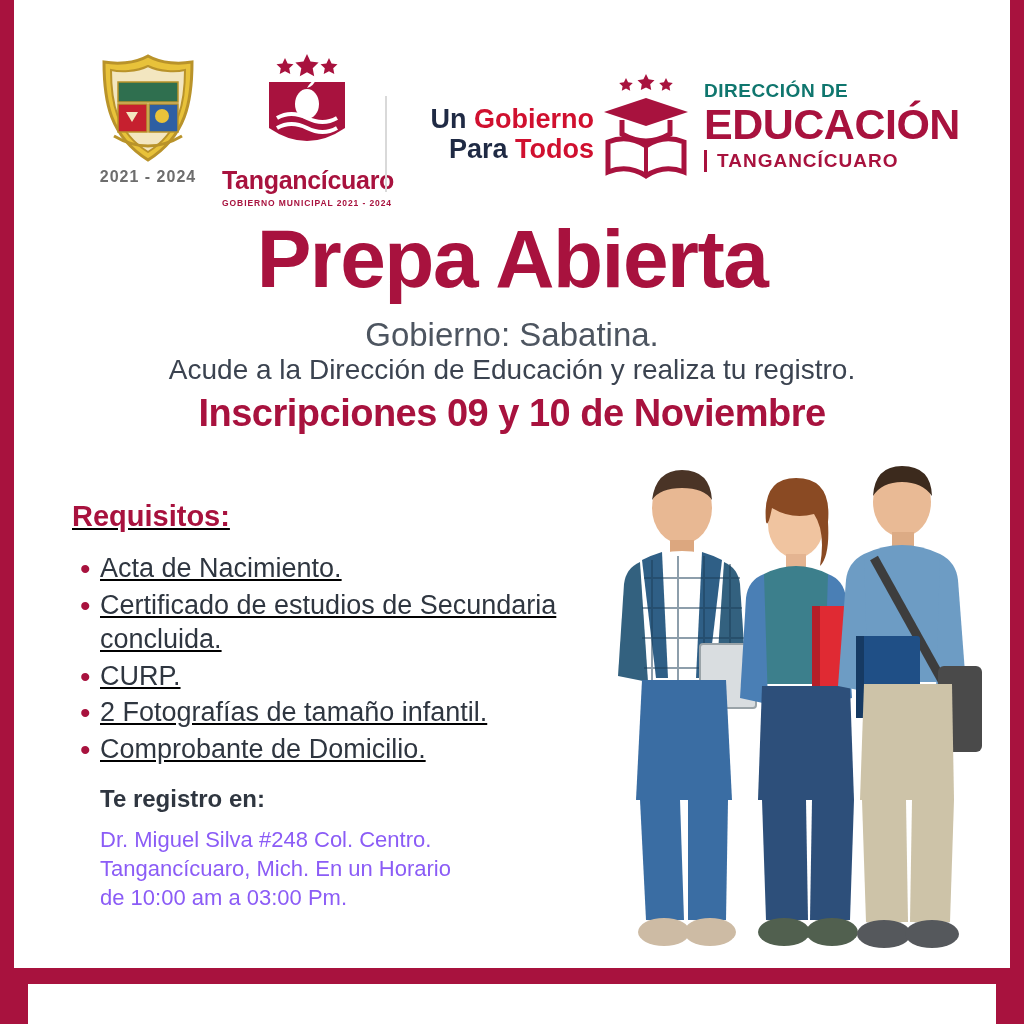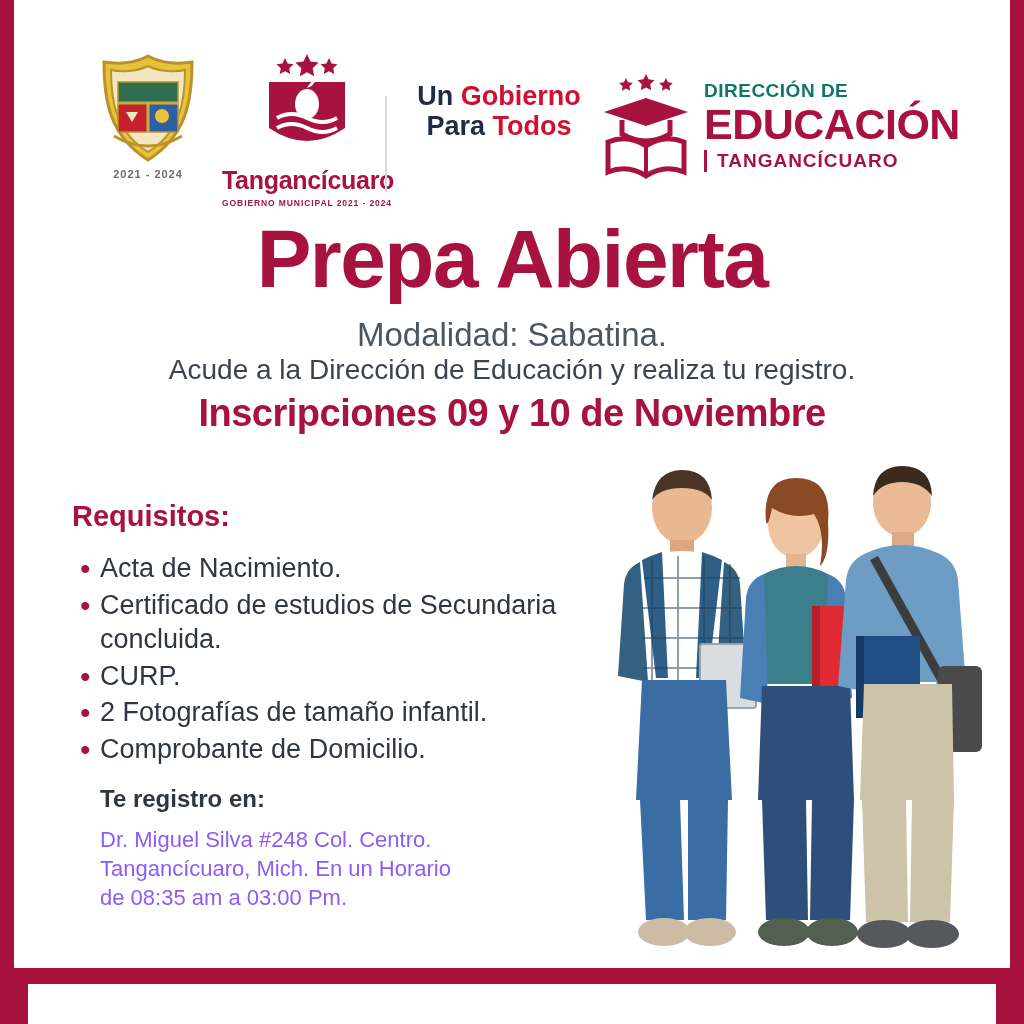--- a/index.html
+++ b/index.html
@@ -65,21 +65,21 @@
   }
   .logo-shield {
     position: absolute;
     left: 88px;
     top: 8px;
     width: 120px;
     text-align: center;
   }
   .shield-svg { display: block; margin: 0 auto; }
   .shield-years {
-    font-size: 11px;
+    font-size: 16px;
     letter-spacing: 1px;
     color: #6d6d6d;
     margin-top: 4px;
     font-weight: bold;
   }
   .logo-muni {
     position: absolute;
     left: 222px;
     top: 4px;
     width: 170px;
@@ -95,23 +95,23 @@
   .muni-sub {
     font-size: 8.5px;
     font-weight: bold;
     letter-spacing: 0.9px;
     color: #a8123e;
     margin-top: 3px;
   }
   .slogan {
     position: absolute;
     left: 404px;
-    top: 37px;
+    top: 60px;
     width: 190px;
-    text-align: center;
+    text-align: right;
     line-height: 1.12;
   }
   .slogan .l1, .slogan .l2 {
     font-size: 27px;
     font-weight: bold;
     color: #1f2a44;
     white-space: nowrap;
   }
   .slogan .red { color: #d0102f; }
   .vdiv {
@@ -196,20 +196,21 @@
     margin-top: 6px;
     letter-spacing: -0.5px;
   }
 
   
   .requisitos {
     position: absolute;
     left: 72px;
     top: 500px;
     width: 560px;
+    text-decoration: underline;
   }
   .req-title {
     font-size: 29px;
     font-weight: bold;
     color: #a8123e;
     margin: 0 0 18px 0;
   }
   .req-list {
     list-style: none;
     margin: 8px;
@@ -333,41 +334,41 @@
       <div class="edu-text">
         <div class="edu-l1">DIRECCIÓN DE</div>
         <div class="edu-l2">EDUCACIÓN</div>
         <div class="edu-l3">TANGANCÍCUARO</div>
       </div>
     </div>
   </div>
 
   <div class="title-block">
     <div class="main-title">Prepa Abierta</div>
-    <div class="modality">Modalidad: Sabatina.</div>
+    <div class="modality">Gobierno: Sabatina.</div>
     <div class="subline">Acude a la Dirección de Educación y realiza tu registro.</div>
     <div class="dates">Inscripciones 09 y 10 de Noviembre</div>
   </div>
 
   <div class="requisitos">
     <div class="req-title">Requisitos:</div>
     <ul class="req-list">
       <li>Acta de Nacimiento.</li>
       <li>Certificado de estudios de Secundaria concluida.</li>
       <li>CURP.</li>
       <li>2 Fotografías de tamaño infantil.</li>
       <li>Comprobante de Domicilio.</li>
     </ul>
   </div>
 
   <div class="address">
     <div class="addr-title">Te registro en:</div>
     <div class="addr-line">Dr. Miguel Silva #248 Col. Centro.</div>
     <div class="addr-line">Tangancícuaro, Mich. En un Horario</div>
-    <div class="addr-line">de 08:35 am a 03:00 Pm.</div>
+    <div class="addr-line">de 10:00 am a 03:00 Pm.</div>
   </div>
 
   <div class="photo">
     <svg width="420" height="520" viewBox="0 0 420 520">
 
       <g>
         <ellipse cx="100" cy="60" rx="30" ry="36" fill="#e8b893"></ellipse>
         <path d="M70 52 q4 -30 30 -30 q28 0 30 30 q-8 -12 -30 -12 q-22 0 -30 12 Z" fill="#4a3426"></path>
         <rect x="88" y="92" width="24" height="22" fill="#dca77f"></rect>
         <path d="M60 112 q40 -18 80 0 l14 118 h-108 Z" fill="#ffffff"></path>

